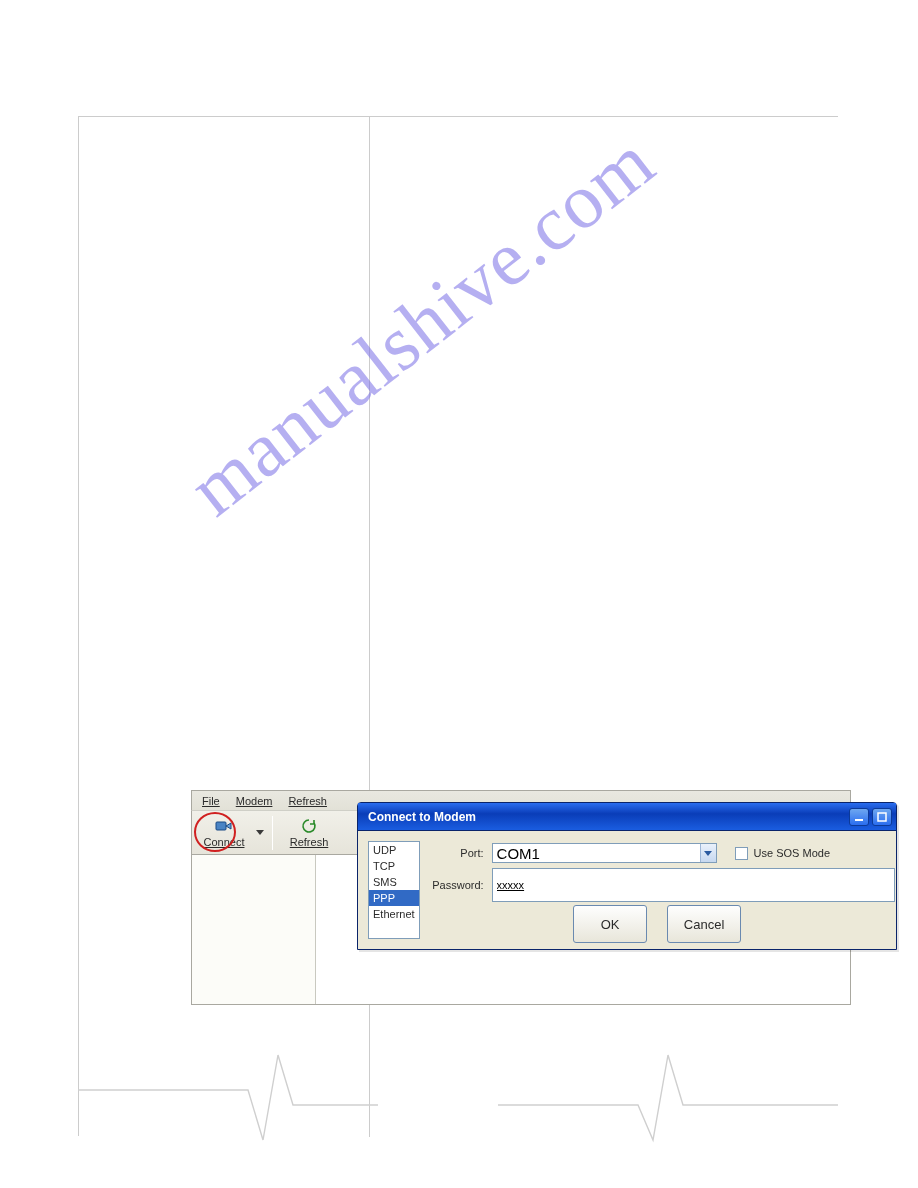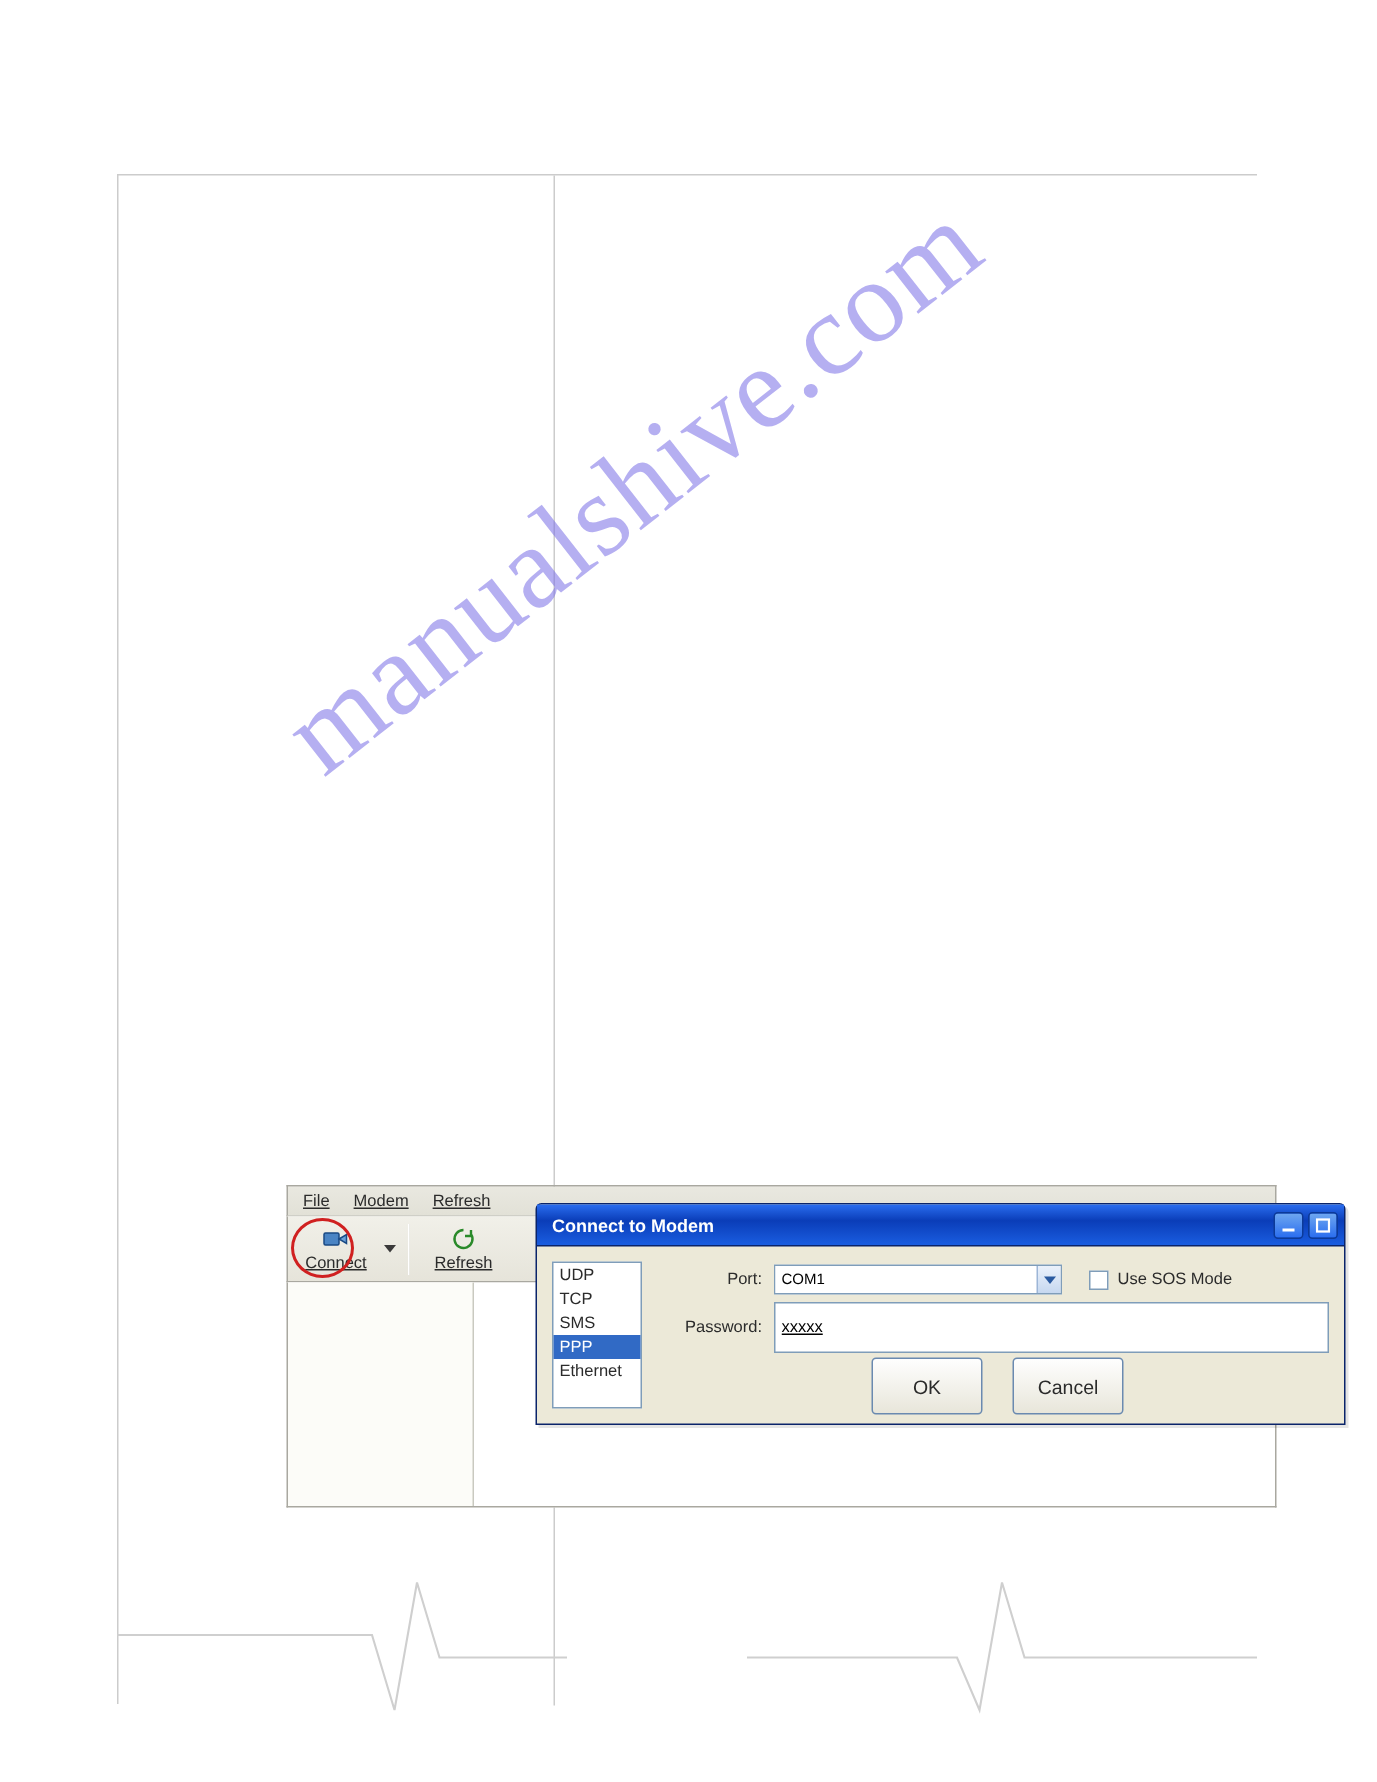--- a/index.html
+++ b/index.html
@@ -159,21 +159,20 @@
   display: flex;
   align-items: center;
   justify-content: center;
   color: #fff;
 }
 .winbtn svg { width: 10px; height: 10px; }
 
 .dialog-body {
   display: flex;
   padding: 10px;
-  gap: 16px;
   font-size: 11px;
   color: #2b2b2b;
 }
 
 .proto-list {
   width: 60px;
   border: 1px solid #7f9db9;
   background: #fff;
 }
 .proto-list div {
@@ -197,21 +196,21 @@
 .lbl { text-align: right; }
 .combo {
   display: flex;
   height: 20px;
   border: 1px solid #7f9db9;
   background: #fff;
 }
 .combo input {
   flex: 1;
   border: none;
-  font-size: 10px;
+  font-size: 15px;
   padding: 0 4px;
   outline: none;
   background: #fff;
 }
 .combo .cbtn {
   width: 16px;
   background: linear-gradient(#eaf1fb, #c6d8f0);
   border-left: 1px solid #9db6d7;
   display: flex;
   align-items: center;

